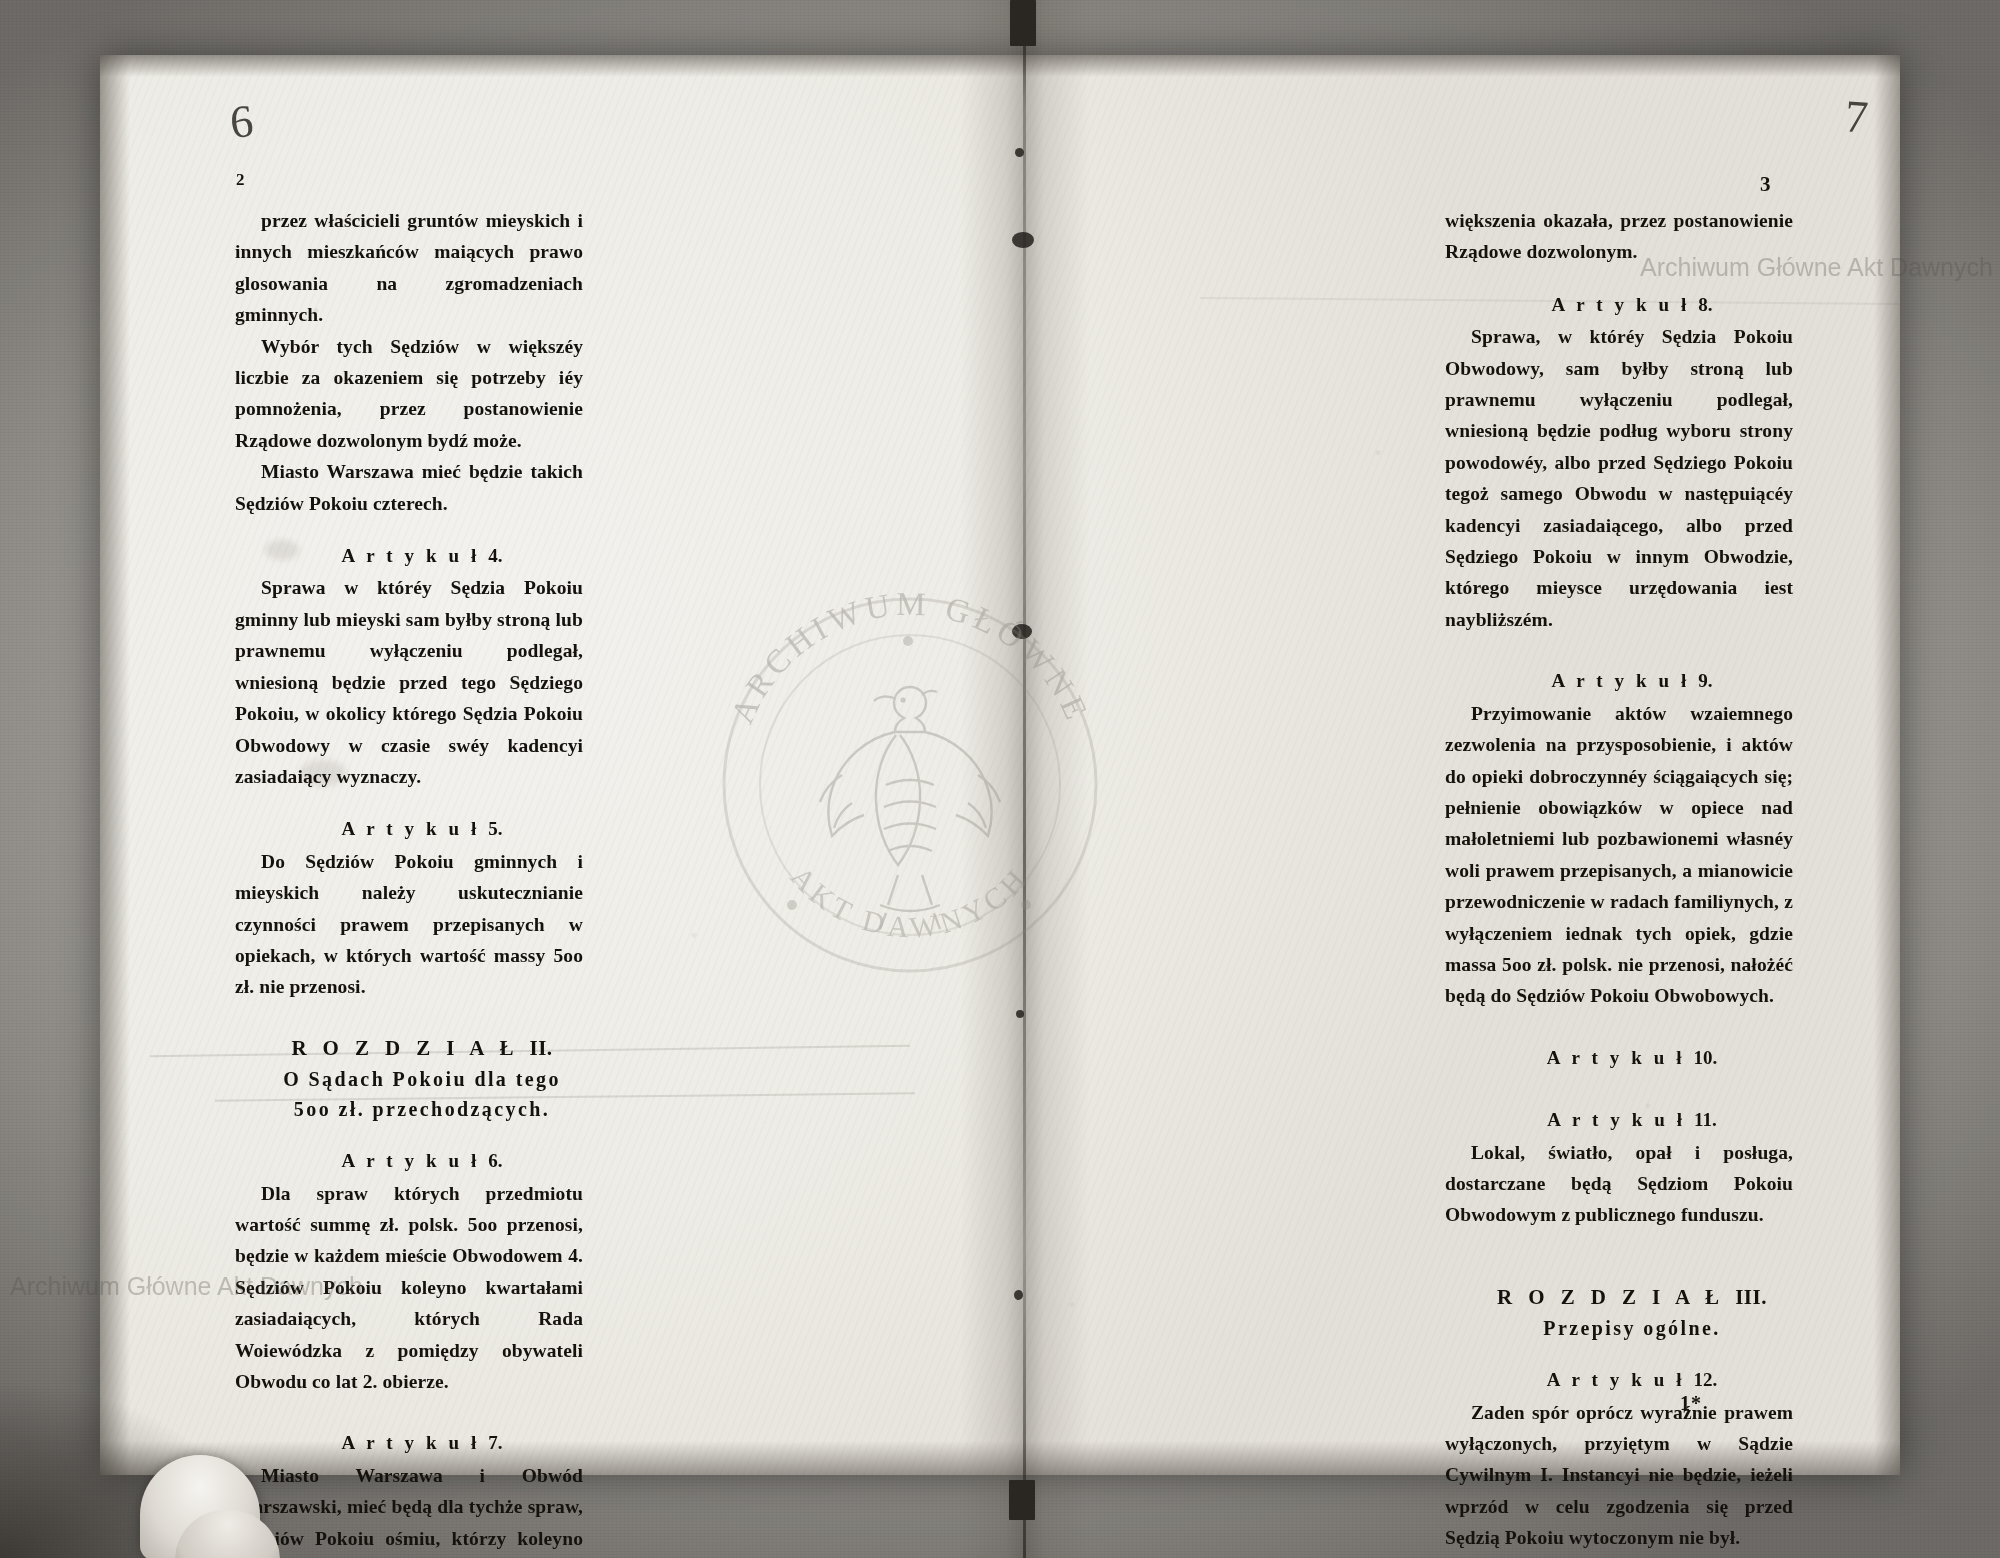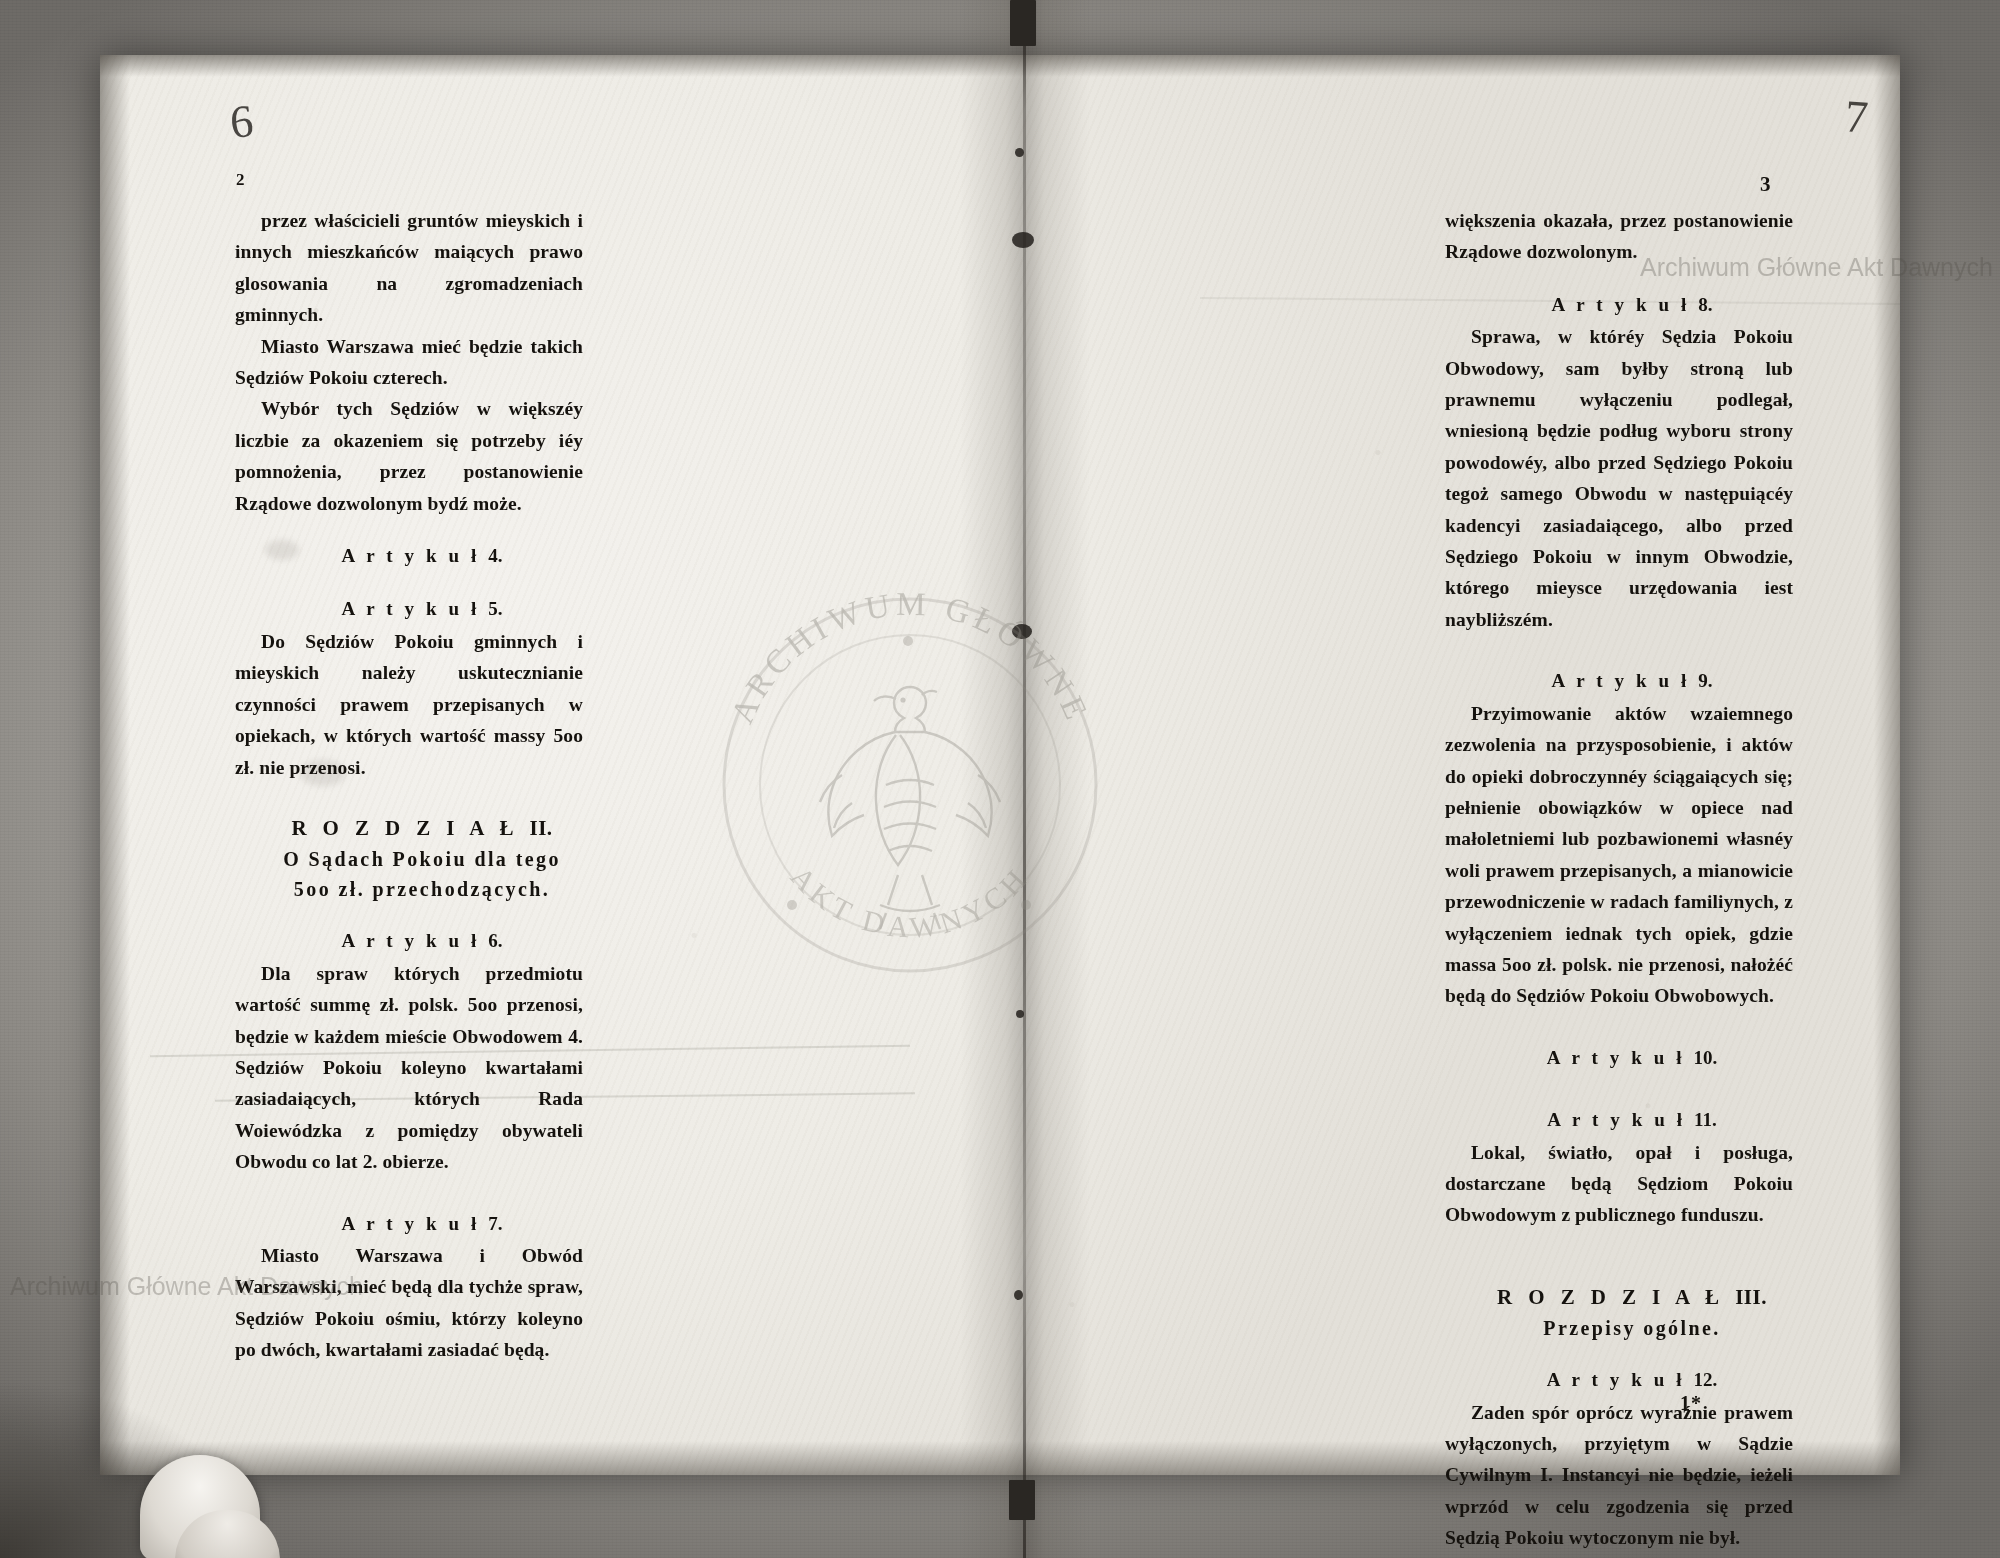--- a/index.html
+++ b/index.html
@@ -197,25 +197,26 @@
 
   <div class="pencil" id="pencil-left">6</div>
   <div class="pencil" id="pencil-right">7</div>
 
   <div class="folio" id="folio-left">2</div>
   <div class="folio" id="folio-right">3</div>
 
   <div class="col" id="col-left">
 
     <p>przez właścicieli gruntów mieyskich i innych mieszkańców maiących prawo glosowania na zgromadzeniach gminnych.</p>
+    <p>Wybór tych Sędziów w większéy liczbie za okazeniem się potrzeby iéy pomnożenia, przez postanowienie Rządowe dozwolonym bydź może.</p>
     <p>Miasto Warszawa mieć będzie takich Sędziów Pokoiu czterech.</p>
-    <p>Wybór tych Sędziów w większéy liczbie za okazeniem się potrzeby iéy pomnożenia, przez postanowienie Rządowe dozwolonym bydź może.</p>
 
     <div class="gap"></div>
     <p class="art"><span>A r t y k u ł</span> <span class="num">4.</span></p>
+    <p>Sprawa w któréy Sędzia Pokoiu gminny lub mieyski sam byłby stroną lub prawnemu wyłączeniu podlegał, wniesioną będzie przed tego Sędziego Pokoiu, w okolicy którego Sędzia Pokoiu Obwodowy w czasie swéy kadencyi zasiadaiący wyznaczy.</p>
 
     <div class="gap"></div>
     <p class="art"><span>A r t y k u ł</span> <span class="num">5.</span></p>
     <p>Do Sędziów Pokoiu gminnych i mieyskich należy uskutecznianie czynności prawem przepisanych w opiekach, w których wartość massy 5oo zł. nie przenosi.</p>
 
     <div class="gap-lg"></div>
     <p class="chap"><span>R O Z D Z I A Ł</span> <span class="num">II.</span></p>
     <p class="chap-sub">O Sądach Pokoiu dla tego</p>
     <p class="chap-sub">5oo zł. przechodzących.</p>
 

